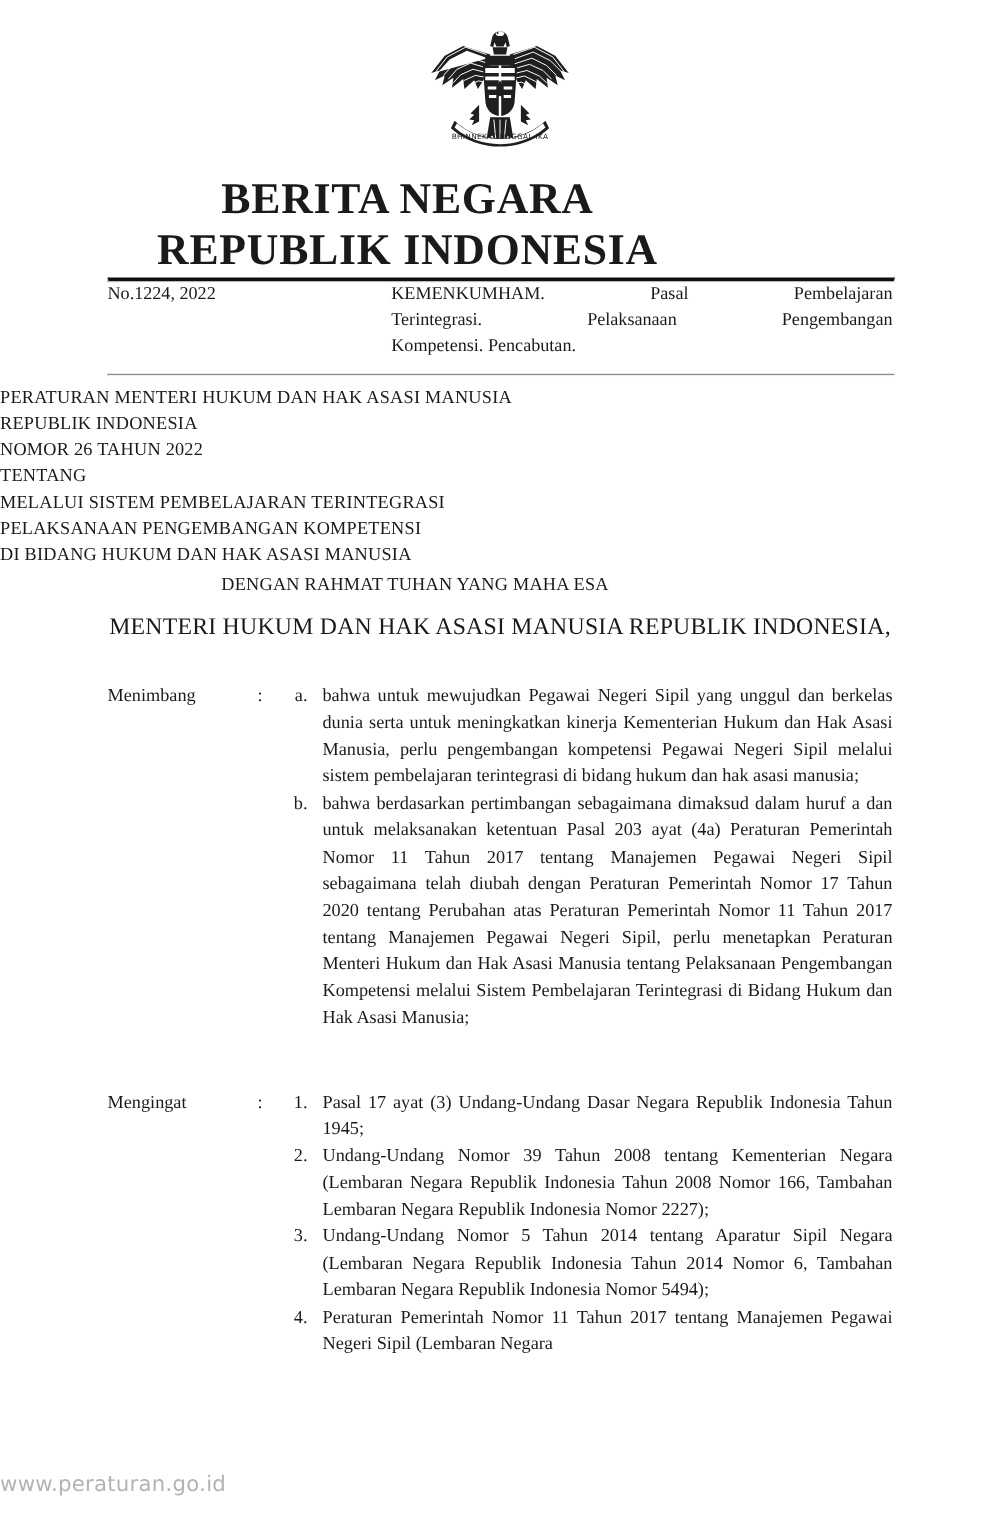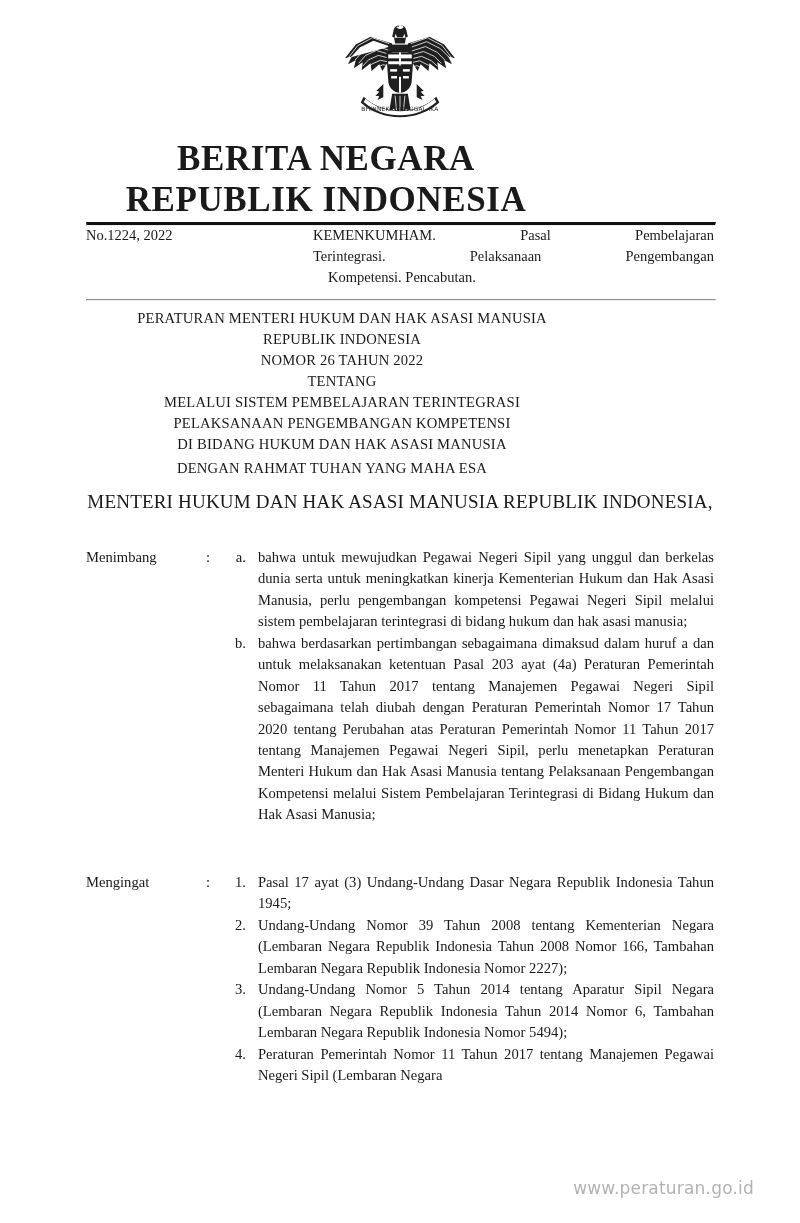--- a/index.html
+++ b/index.html
@@ -81,30 +81,29 @@
     width: 210px;
   }
   .meta-subject {
     margin-left: 227px;
     text-align: justify;
     text-align-last: justify;
   }
   .meta-subject > span { display: block; }
   .meta-subject > span.last {
     text-align-last: left;
-    margin-left: 15px;
   }
 
   
   .title-block {
     position: absolute;
     top: 308px;
     left: 0;
     width: 684px;
-    text-align: center;
+    text-align: left;
     font-size: 14.6px;
     line-height: 1.44;
     letter-spacing: 0.2px;
   }
   .title-block div { white-space: nowrap; }
 
   .blessing {
     position: absolute;
     top: 460px;
     left: 0;
@@ -167,26 +166,25 @@
     display: block;
     text-align: justify;
   }
 
   
   .footer {
     position: absolute;
     top: 1178px;
     left: 0;
     width: 714px;
-    text-align: right;
+    text-align: left;
     font-family: "DejaVu Sans", "Liberation Sans", sans-serif;
     font-size: 17px;
     color: #b3b3b3;
     letter-spacing: 0.2px;
-    padding-left: 40px;
   }
 </style>
 </head>
 <body>
 
 <div class="page">
 
   <div class="emblem-wrap">
     <span class="emblem">
       <svg viewBox="0 0 240 228" width="118" height="112" aria-hidden="true">

